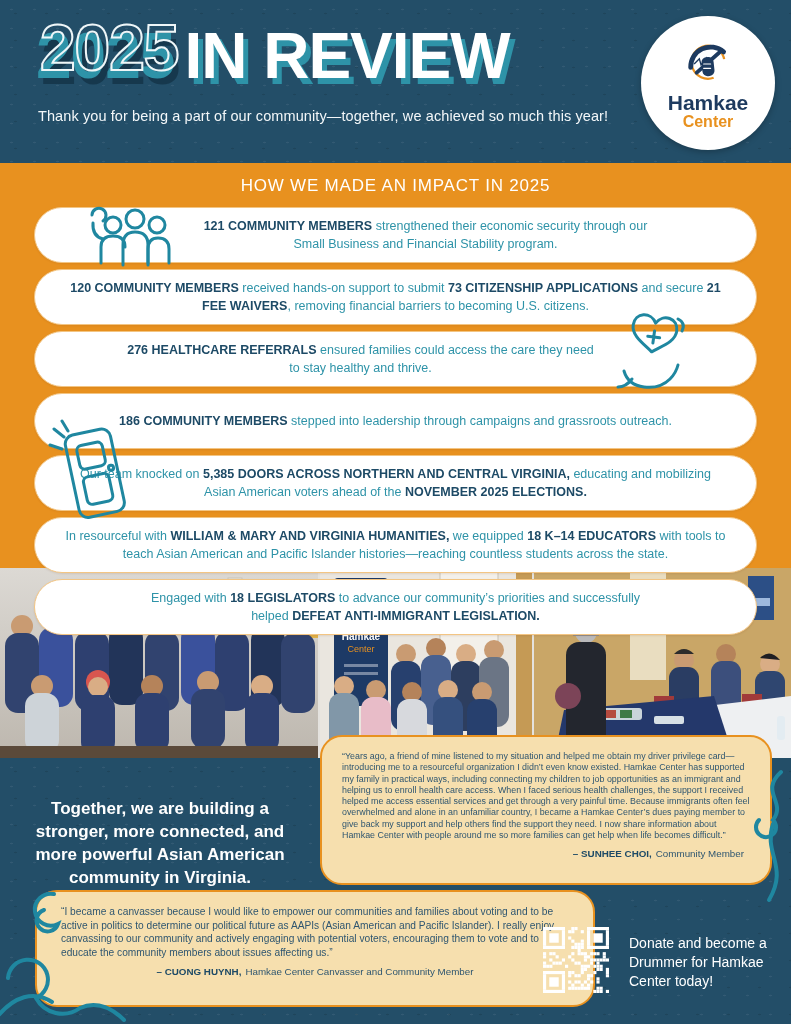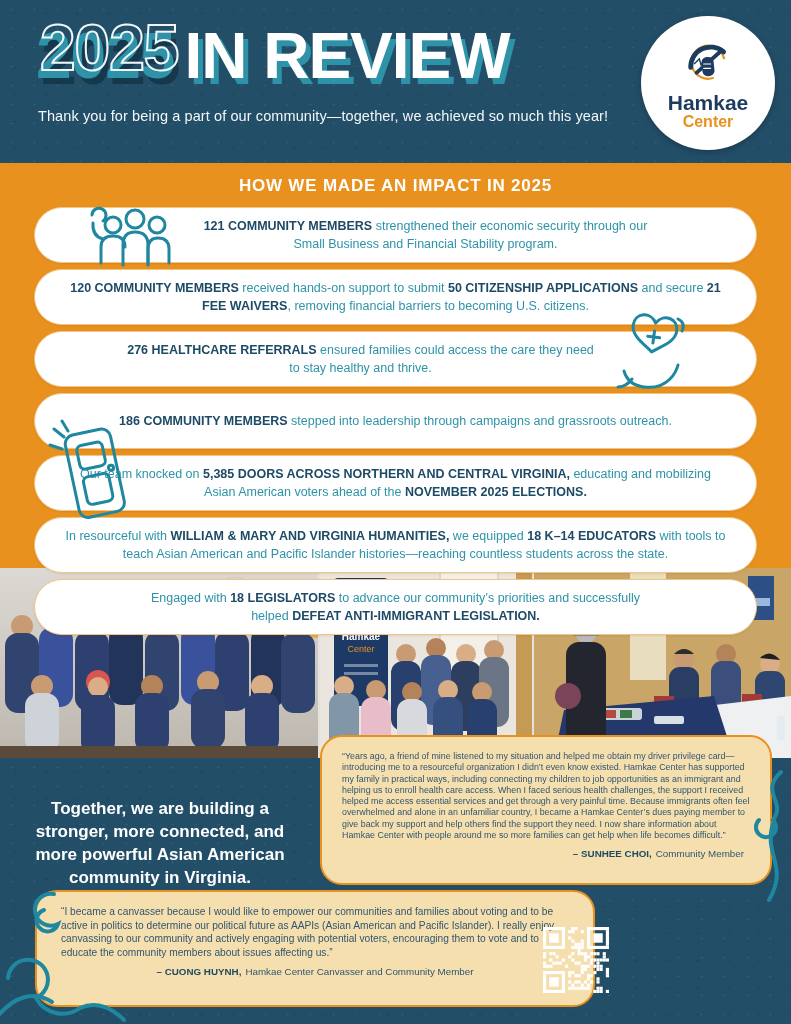--- a/index.html
+++ b/index.html
@@ -15,21 +15,21 @@
   .rest{color:#ffffff;text-shadow:5px 6px 0 #2e93a8;margin-left:10px;}
   .tagline{position:absolute;left:38px;top:108px;margin:0;color:#f3f7f9;font-size:14.5px;letter-spacing:.1px;}
   .logo{position:absolute;right:16px;top:16px;width:134px;height:134px;background:#ffffff;border-radius:50%;display:flex;flex-direction:column;align-items:center;justify-content:center;box-shadow:0 2px 6px rgba(0,0,0,.25);}
   .logo-icon{width:56px;height:52px;margin-top:2px;}
   .logo-name{display:flex;flex-direction:column;align-items:center;line-height:1.05;margin-top:2px;}
   .logo-ln1{color:#1d3a5f;font-weight:800;font-size:21px;}
   .logo-ln2{color:#e8911f;font-weight:700;font-size:16px;}
 
   
   .impact{position:absolute;left:0;top:163px;width:791px;height:405px;background:#e8911f;z-index:5;}
-  .impact-heading{margin:13px 0 11px;text-align:center;color:#ffffff;font-size:17px;font-weight:700;letter-spacing:.8px;}
+  .impact-heading{margin:13px 0 11px;text-align:center;color:#ffffff;font-size:17px;font-weight:400;letter-spacing:.8px;}
   .pills{padding:0 34px;}
   .pill{position:relative;background:#ffffff;border:1.5px solid #f3c583;border-radius:30px;margin:0 auto 6px;padding:8px 24px;min-height:38px;display:flex;align-items:center;justify-content:center;text-align:center;box-shadow:0 1px 2px rgba(120,60,0,.12);}
   .pill p{margin:0;font-size:12.5px;line-height:1.45;color:#2e93a8;}
   .pill strong{color:#1d4a66;font-weight:800;}
   .pill-1 p{max-width:460px;margin-left:60px;}
   .pill-2 p{max-width:690px;}
   .pill-3 p{max-width:470px;margin-right:70px;}
   .pill-4 p{max-width:700px;}
   .pill-5 p{max-width:640px;}
   .pill-6 p{max-width:720px;}
@@ -94,21 +94,21 @@
     <p class="tagline">Thank you for being a part of our community—together, we achieved so much this year!</p>
   </header>
 
   <section class="impact">
     <h2 class="impact-heading">HOW WE MADE AN IMPACT IN 2025</h2>
     <div class="pills" id="pills">
         <div class="pill pill-1">
           <p><strong>121 COMMUNITY MEMBERS</strong><span> strengthened their economic security through our Small Business and Financial Stability program.</span></p>
         </div>
         <div class="pill pill-2">
-          <p><strong>120 COMMUNITY MEMBERS</strong><span> received hands-on support to submit </span><strong>50 CITIZENSHIP APPLICATIONS</strong><span> and secure </span><strong>21 FEE WAIVERS</strong><span>, removing financial barriers to becoming U.S. citizens.</span></p>
+          <p><strong>120 COMMUNITY MEMBERS</strong><span> received hands-on support to submit </span><strong>73 CITIZENSHIP APPLICATIONS</strong><span> and secure </span><strong>21 FEE WAIVERS</strong><span>, removing financial barriers to becoming U.S. citizens.</span></p>
         </div>
         <div class="pill pill-3">
           <p><strong>276 HEALTHCARE REFERRALS</strong><span> ensured families could access the care they need to stay healthy and thrive.</span></p>
         </div>
         <div class="pill pill-4">
           <p><strong>186 COMMUNITY MEMBERS</strong><span> stepped into leadership through campaigns and grassroots outreach.</span></p>
         </div>
         <div class="pill pill-5">
           <p><span>Our team knocked on </span><strong>5,385 DOORS ACROSS NORTHERN AND CENTRAL VIRGINIA,</strong><span> educating and mobilizing Asian American voters ahead of the </span><strong>NOVEMBER 2025 ELECTIONS.</strong></p>
         </div>
@@ -392,20 +392,21 @@
         <rect x="42" y="18" width="21" height="3" fill="#ffffff"></rect>
         <rect x="42" y="3" width="3" height="15" fill="#ffffff"></rect>
         <rect x="60" y="3" width="3" height="15" fill="#ffffff"></rect>
         <rect x="48" y="6" width="9" height="9" fill="#ffffff"></rect>
         <rect x="0" y="42" width="21" height="3" fill="#ffffff"></rect>
         <rect x="0" y="60" width="21" height="3" fill="#ffffff"></rect>
         <rect x="0" y="45" width="3" height="15" fill="#ffffff"></rect>
         <rect x="18" y="45" width="3" height="15" fill="#ffffff"></rect>
         <rect x="6" y="48" width="9" height="9" fill="#ffffff"></rect>
       </svg>
+    <p class="donate">Donate and become a Drummer for Hamkae Center today!</p>
 
     <svg class="swirl-left" viewBox="0 0 132 136">
       <path d="M60,8 a16,16 0 1 0 4,30 a11,11 0 1 1 -14,-14"></path>
       <path d="M14,92 a20,20 0 1 1 28,20 a30,30 0 0 0 44,10 C104,114 120,124 130,134"></path>
       <path d="M2,132 C20,110 40,104 58,116"></path>
     </svg>
     <svg class="swirl-right" viewBox="0 0 46 140">
       <path d="M36,6 C14,26 42,36 28,54 a10,10 0 1 1 -14,0"></path>
       <path d="M28,58 C18,88 44,100 24,134"></path>
     </svg>

